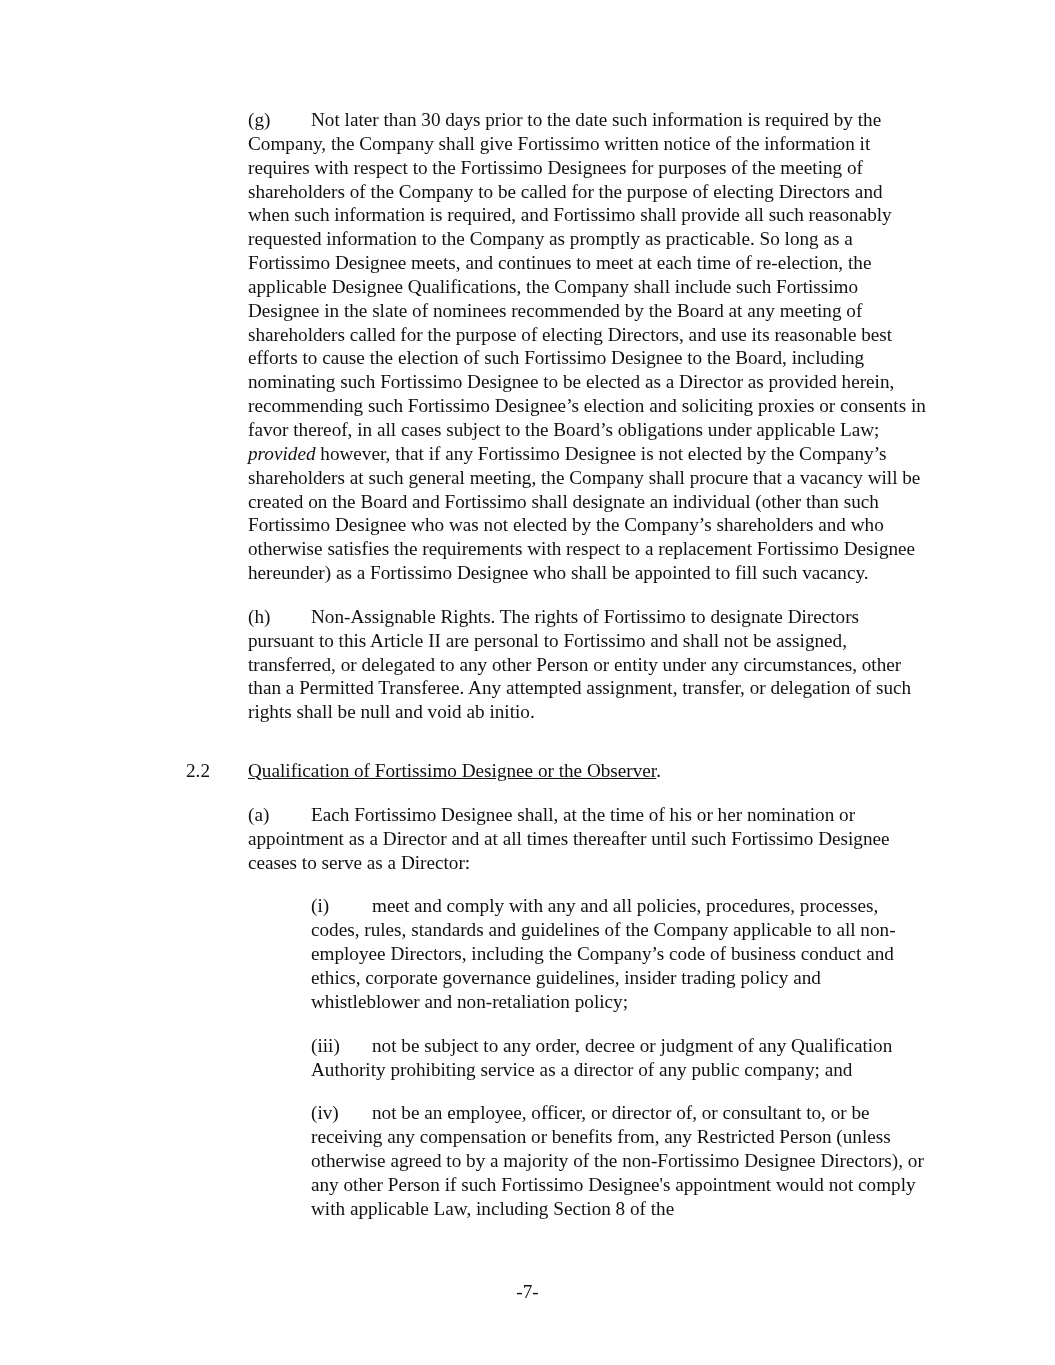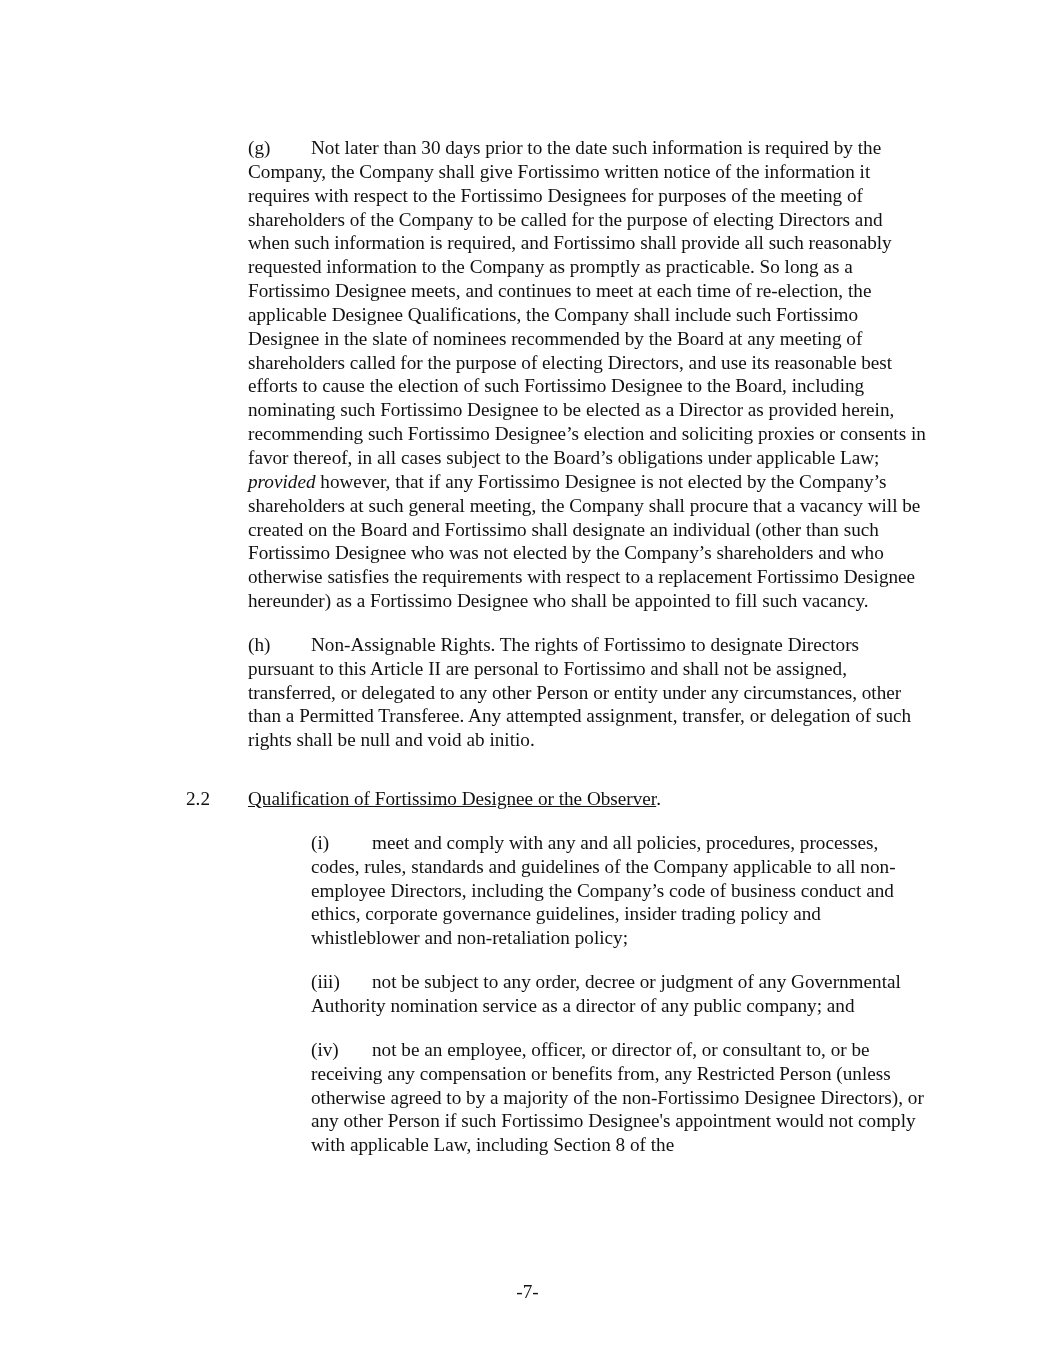--- a/index.html
+++ b/index.html
@@ -1,18 +1,18 @@
 <!DOCTYPE html>
 <html><head>
 <meta charset="utf-8">
 <style>
   html, body { margin: 0; padding: 0; background: #ffffff; }
   body { width: 1055px; height: 1365px; position: relative; overflow: hidden; }
   .page {
-    position: absolute; left: 124px; top: 136px; width: 804px;
+    position: absolute; left: 124px; top: 108px; width: 804px;
     font-family: "Liberation Serif", "DejaVu Serif", serif;
     font-size: 19.2px; line-height: 23.85px; color: #111111;
   }
   .para { margin: 0 0 20px 0; }
   .lbl { display: inline-block; }
   .l1 { padding-left: 124px; } 
   .l1 .lbl { width: 63px; }
   .l2 { padding-left: 187px; } 
   .l2 .lbl { width: 61px; }
   .sec { padding-left: 62px; margin-top: 35px; } 
@@ -28,23 +28,24 @@
 <body>
 
 <div class="page">
 
   <p class="para l1"><span class="lbl">(g)</span><span>Not later than 30 days prior to the date such information is required by the Company, the Company shall give Fortissimo written notice of the information it requires with respect to the Fortissimo Designees for purposes of the meeting of shareholders of the Company to be called for the purpose of electing Directors and when such information is required, and Fortissimo shall provide all such reasonably requested information to the Company as promptly as practicable. So long as a Fortissimo Designee meets, and continues to meet at each time of re-election, the applicable Designee Qualifications, the Company shall include such Fortissimo Designee in the slate of nominees recommended by the Board at any meeting of shareholders called for the purpose of electing Directors, and use its reasonable best efforts to cause the election of such Fortissimo Designee to the Board, including nominating such Fortissimo Designee to be elected as a Director as provided herein, recommending such Fortissimo Designee’s election and soliciting proxies or consents in favor thereof, in all cases subject to the Board’s obligations under applicable Law; </span><span class="it">provided</span><span> however, that if any Fortissimo Designee is not elected by the Company’s shareholders at such general meeting, the Company shall procure that a vacancy will be created on the Board and Fortissimo shall designate an individual (other than such Fortissimo Designee who was not elected by the Company’s shareholders and who otherwise satisfies the requirements with respect to a replacement Fortissimo Designee hereunder) as a Fortissimo Designee who shall be appointed to fill such vacancy.</span></p>
 
   <p class="para l1"><span class="lbl">(h)</span><span>Non-Assignable Rights. The rights of Fortissimo to designate Directors pursuant to this Article II are personal to Fortissimo and shall not be assigned, transferred, or delegated to any other Person or entity under any circumstances, other than a Permitted Transferee. Any attempted assignment, transfer, or delegation of such rights shall be null and void ab initio.</span></p>
 
   <p class="para sec"><span class="lbl">2.2</span><span class="u">Qualification of Fortissimo Designee or the Observer</span><span>.</span></p>
 
+  <p class="para l1"><span class="lbl">(a)</span><span>Each Fortissimo Designee shall, at the time of his or her nomination or appointment as a Director and at all times thereafter until such Fortissimo Designee ceases to serve as a Director:</span></p>
 
   <p class="para l2"><span class="lbl">(i)</span><span>meet and comply with any and all policies, procedures, processes, codes, rules, standards and guidelines of the Company applicable to all non-employee Directors, including the Company’s code of business conduct and ethics, corporate governance guidelines, insider trading policy and whistleblower and non-retaliation policy;</span></p>
 
 
-  <p class="para l2"><span class="lbl">(iii)</span><span>not be subject to any order, decree or judgment of any Governmental Authority nomination service as a director of any public company; and</span></p>
+  <p class="para l2"><span class="lbl">(iii)</span><span>not be subject to any order, decree or judgment of any Qualification Authority prohibiting service as a director of any public company; and</span></p>
 
   <p class="para l2"><span class="lbl">(iv)</span><span>not be an employee, officer, or director of, or consultant to, or be receiving any compensation or benefits from, any Restricted Person (unless otherwise agreed to by a majority of the non-Fortissimo Designee Directors), or any other Person if such Fortissimo Designee's appointment would not comply with applicable Law, including Section 8 of the</span></p>
 
 </div>
 
 <div class="pnum">-7-</div>
 
 </body></html>

